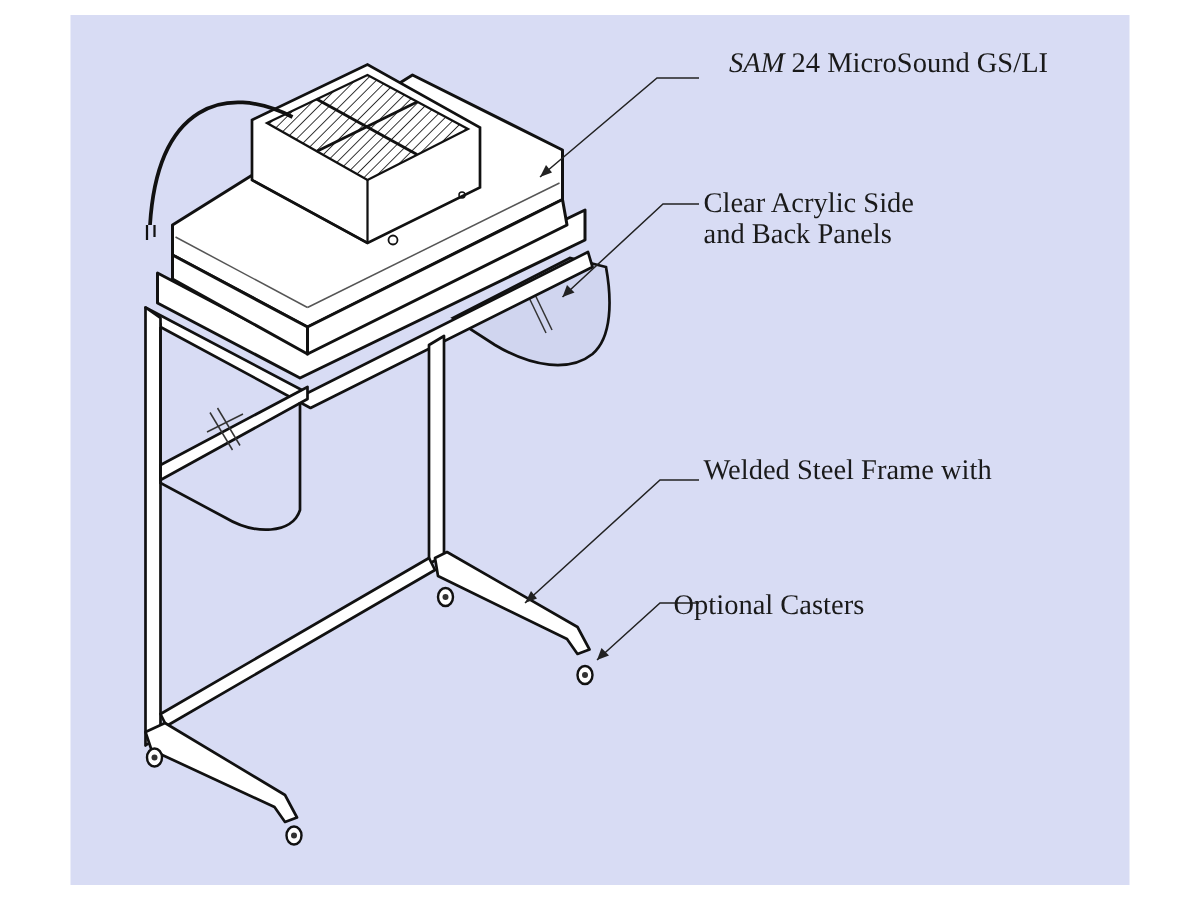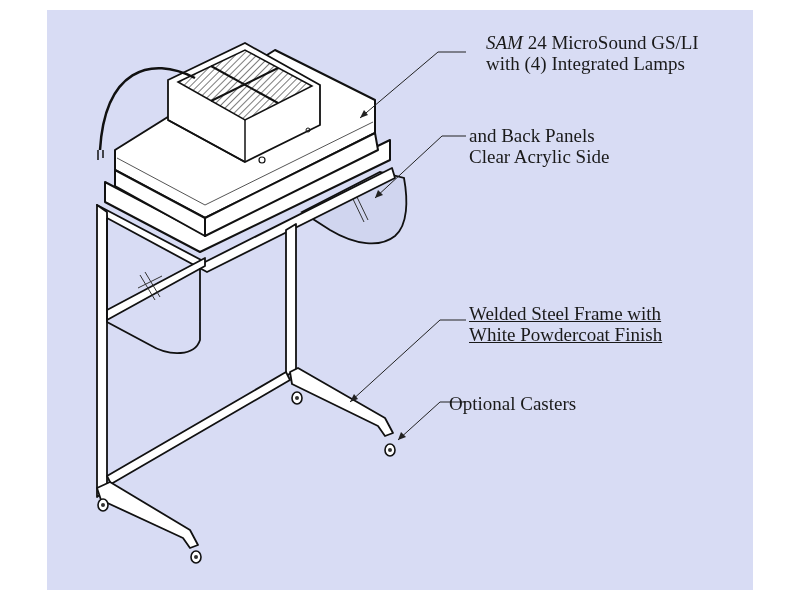--- a/index.html
+++ b/index.html
@@ -108,28 +108,26 @@
   <g fill="#222">
     <path d="M360,118 L364,110 L368,115 Z"></path>
     <path d="M375,198 L378,190 L383,195 Z"></path>
     <path d="M350,402 L354,394 L358,399 Z"></path>
     <path d="M398,440 L401,432 L406,437 Z"></path>
   </g>
 </svg>
 
 <div class="callout" style="left:469px; top:32px;margin-left:17px;">
   <div><span class="italic">SAM</span><span> 24 MicroSound GS/LI</span></div>
-  <div>with (4) Integrated Lamps</div>
 </div>
 
 <div class="callout" style="left:469px; top:125px;">
+  <div>Clear Acrylic Side</div>
   <div>and Back Panels</div>
-  <div>Clear Acrylic Side</div>
 </div>
 
-<div class="callout" style="left:469px; top:303px;text-decoration:underline;">
+<div class="callout" style="left:469px; top:303px;">
   <div>Welded Steel Frame with</div>
-  <div>White Powdercoat Finish</div>
 </div>
 
 <div class="callout" style="left:449px; top:393px;">
   <div>Optional Casters</div>
 </div>
 
 </body></html>

